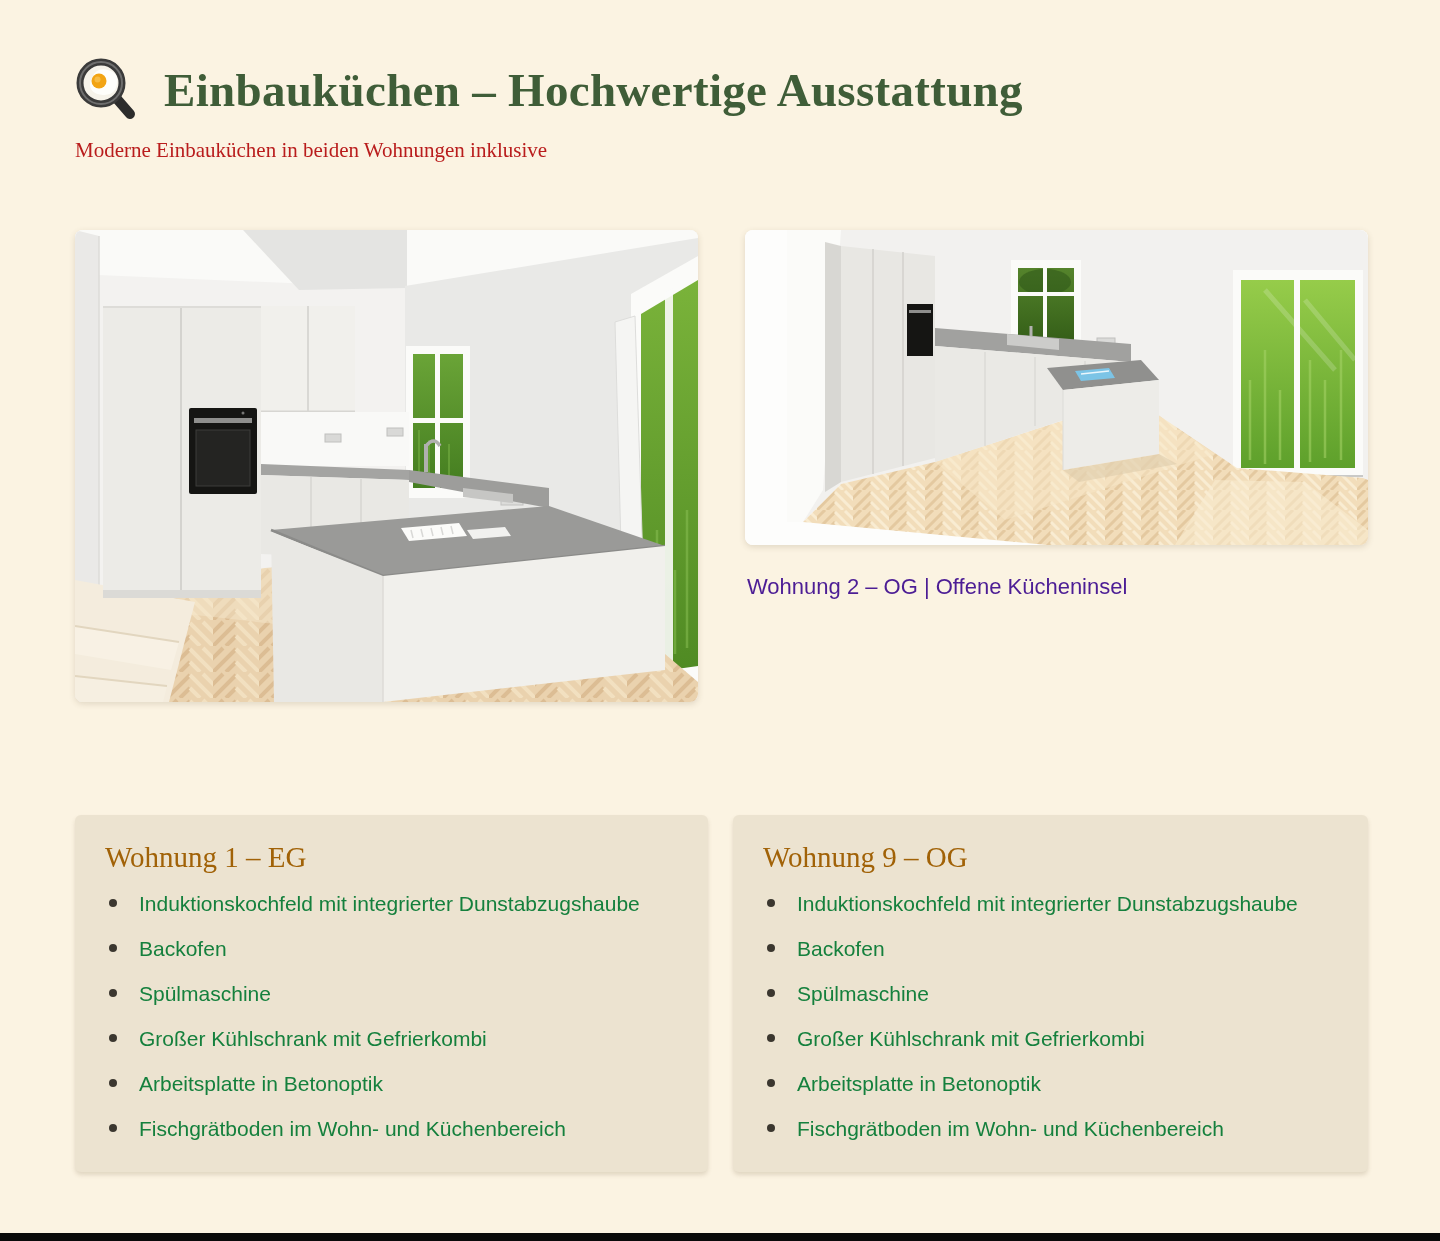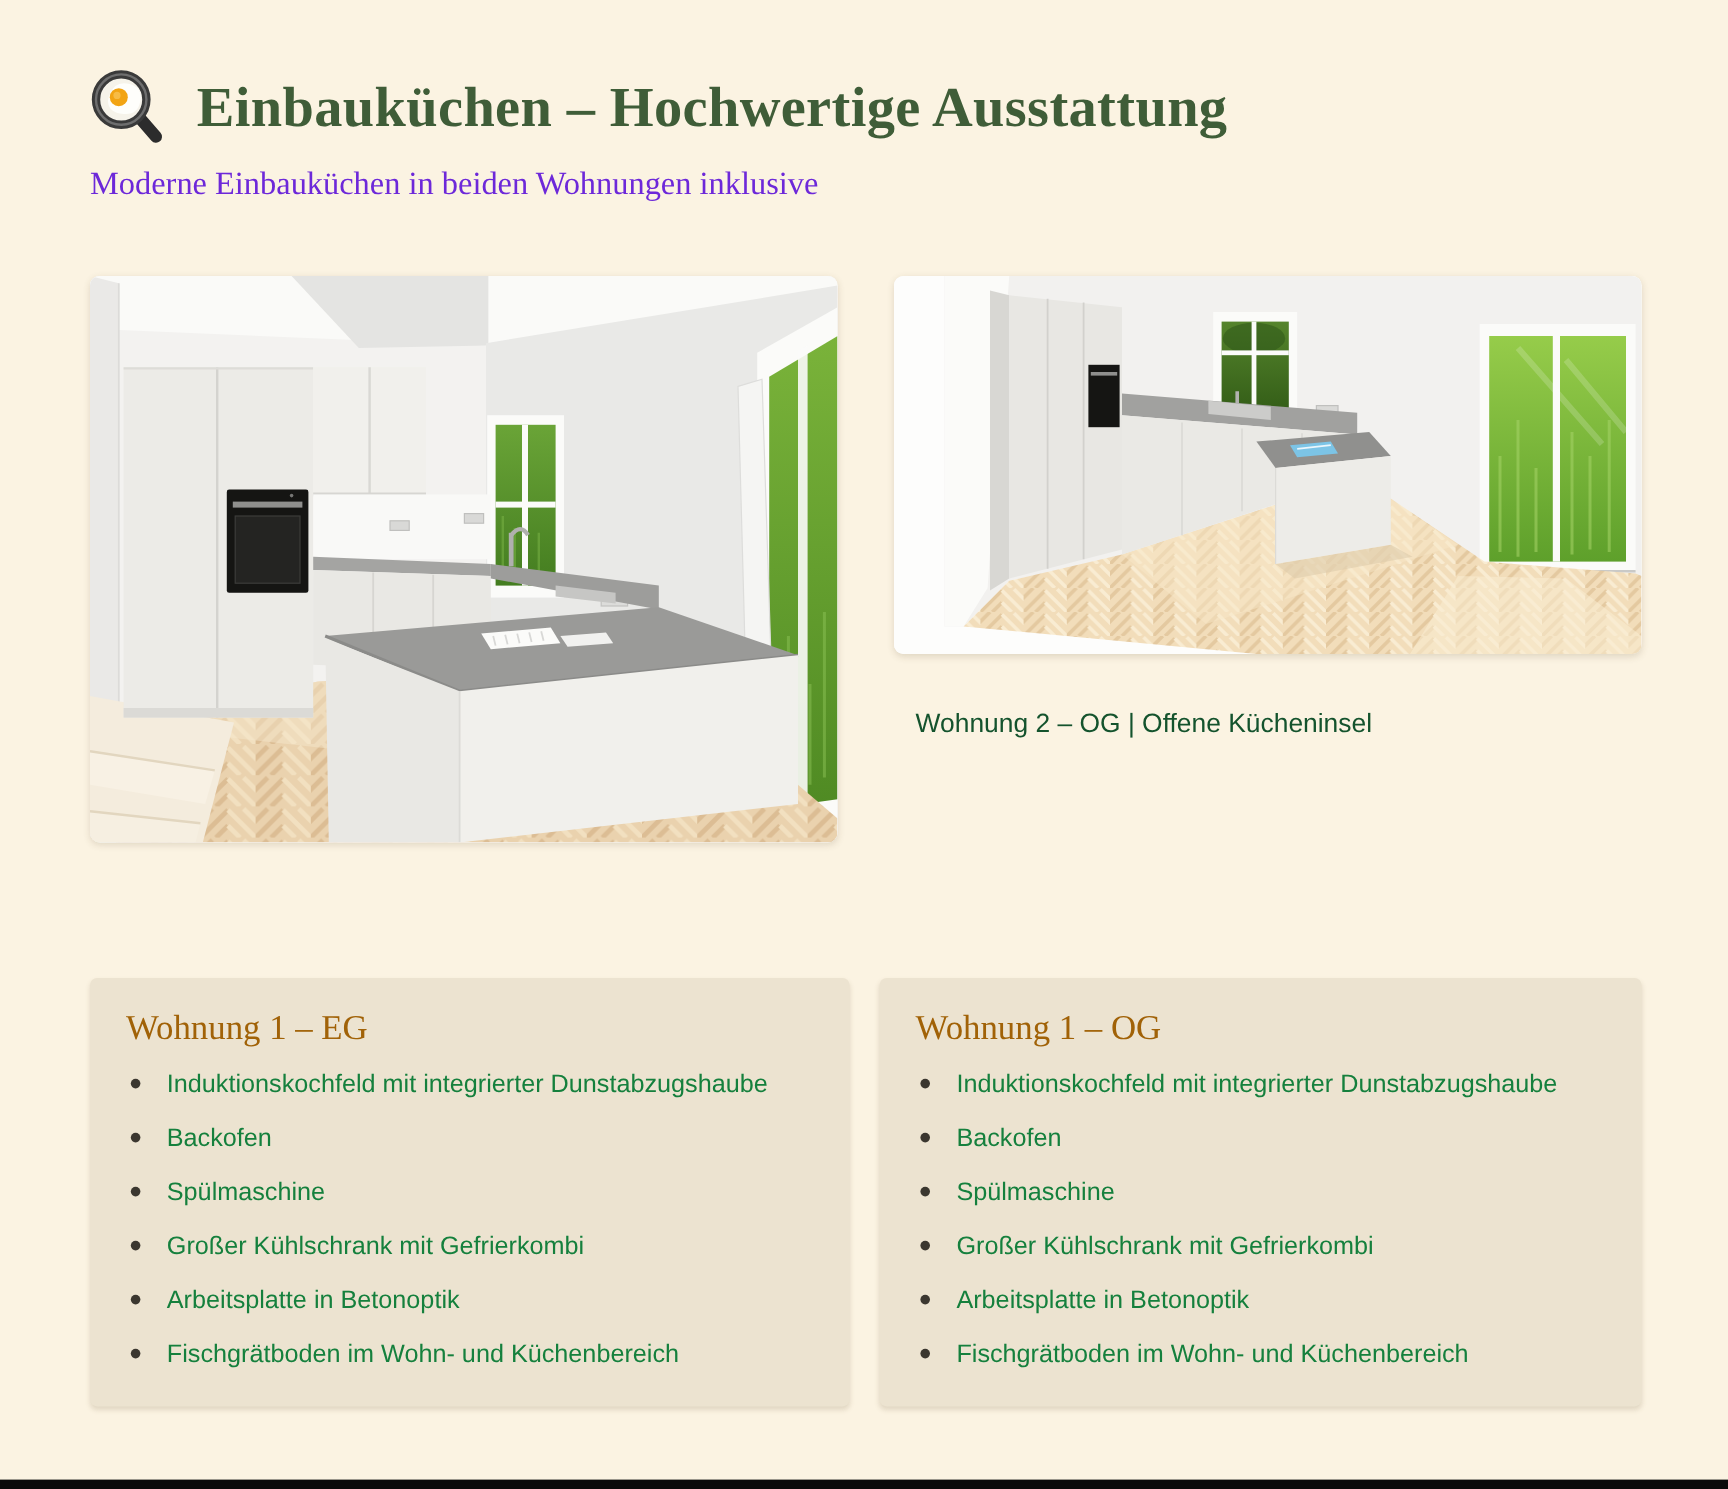--- a/index.html
+++ b/index.html
@@ -9,29 +9,29 @@
   }
   
   .header{position:absolute;left:72px;top:56px;display:flex;align-items:center;gap:24px;text-align:right;}
   .pan-icon{width:68px;height:68px;flex:0 0 auto;}
   .page-title{
     font-family:"Liberation Serif",serif;font-weight:600;font-size:47px;
     color:#3F5D38;margin:0;letter-spacing:.3px;white-space:nowrap;
   }
   .page-subtitle{
     position:absolute;left:75px;top:138px;margin:0;
-    font-family:"Liberation Serif",serif;font-size:27px;color:#6d28d9;
+    font-family:"Liberation Serif",serif;font-size:21px;color:#b91c1c;
   }
   
   .figure{position:absolute;border-radius:8px;overflow:hidden;
     box-shadow:0 2px 6px rgba(90,70,40,.16);background:#fff;}
   .figure svg{display:block;width:100%;height:100%;}
   #fig1{left:75px;top:230px;width:623px;height:472px;}
   #fig2{left:745px;top:230px;width:623px;height:315px;}
-  .caption{position:absolute;font-size:22px;color:#14532d;margin:16px;}
+  .caption{position:absolute;font-size:22px;color:#4c1d95;margin:0;}
   #cap1{left:76px;top:736px;}
   #cap2{left:747px;top:574px;}
   
   .card{
     position:absolute;top:815px;height:357px;box-sizing:border-box;
     background:#ECE3D0;border-radius:6px;padding:26px 30px 24px 30px;
     box-shadow:0 3px 4px rgba(110,90,55,.18);
   }
   #card1{left:75px;width:633px;}
   #card2{left:733px;width:635px;}
@@ -242,21 +242,21 @@
           <span>Arbeitsplatte in Betonoptik</span>
         </li>
       <li>
           <span class="bullet"></span>
           <span>Fischgrätboden im Wohn- und Küchenbereich</span>
         </li>
     </ul>
   </div>
 
   <div class="card" id="card2">
-    <h2 class="card-title">Wohnung 1 – OG</h2>
+    <h2 class="card-title">Wohnung 9 – OG</h2>
     <ul class="feature-list">
       <li>
           <span class="bullet"></span>
           <span>Induktionskochfeld mit integrierter Dunstabzugshaube</span>
         </li>
       <li>
           <span class="bullet"></span>
           <span>Backofen</span>
         </li>
       <li>

